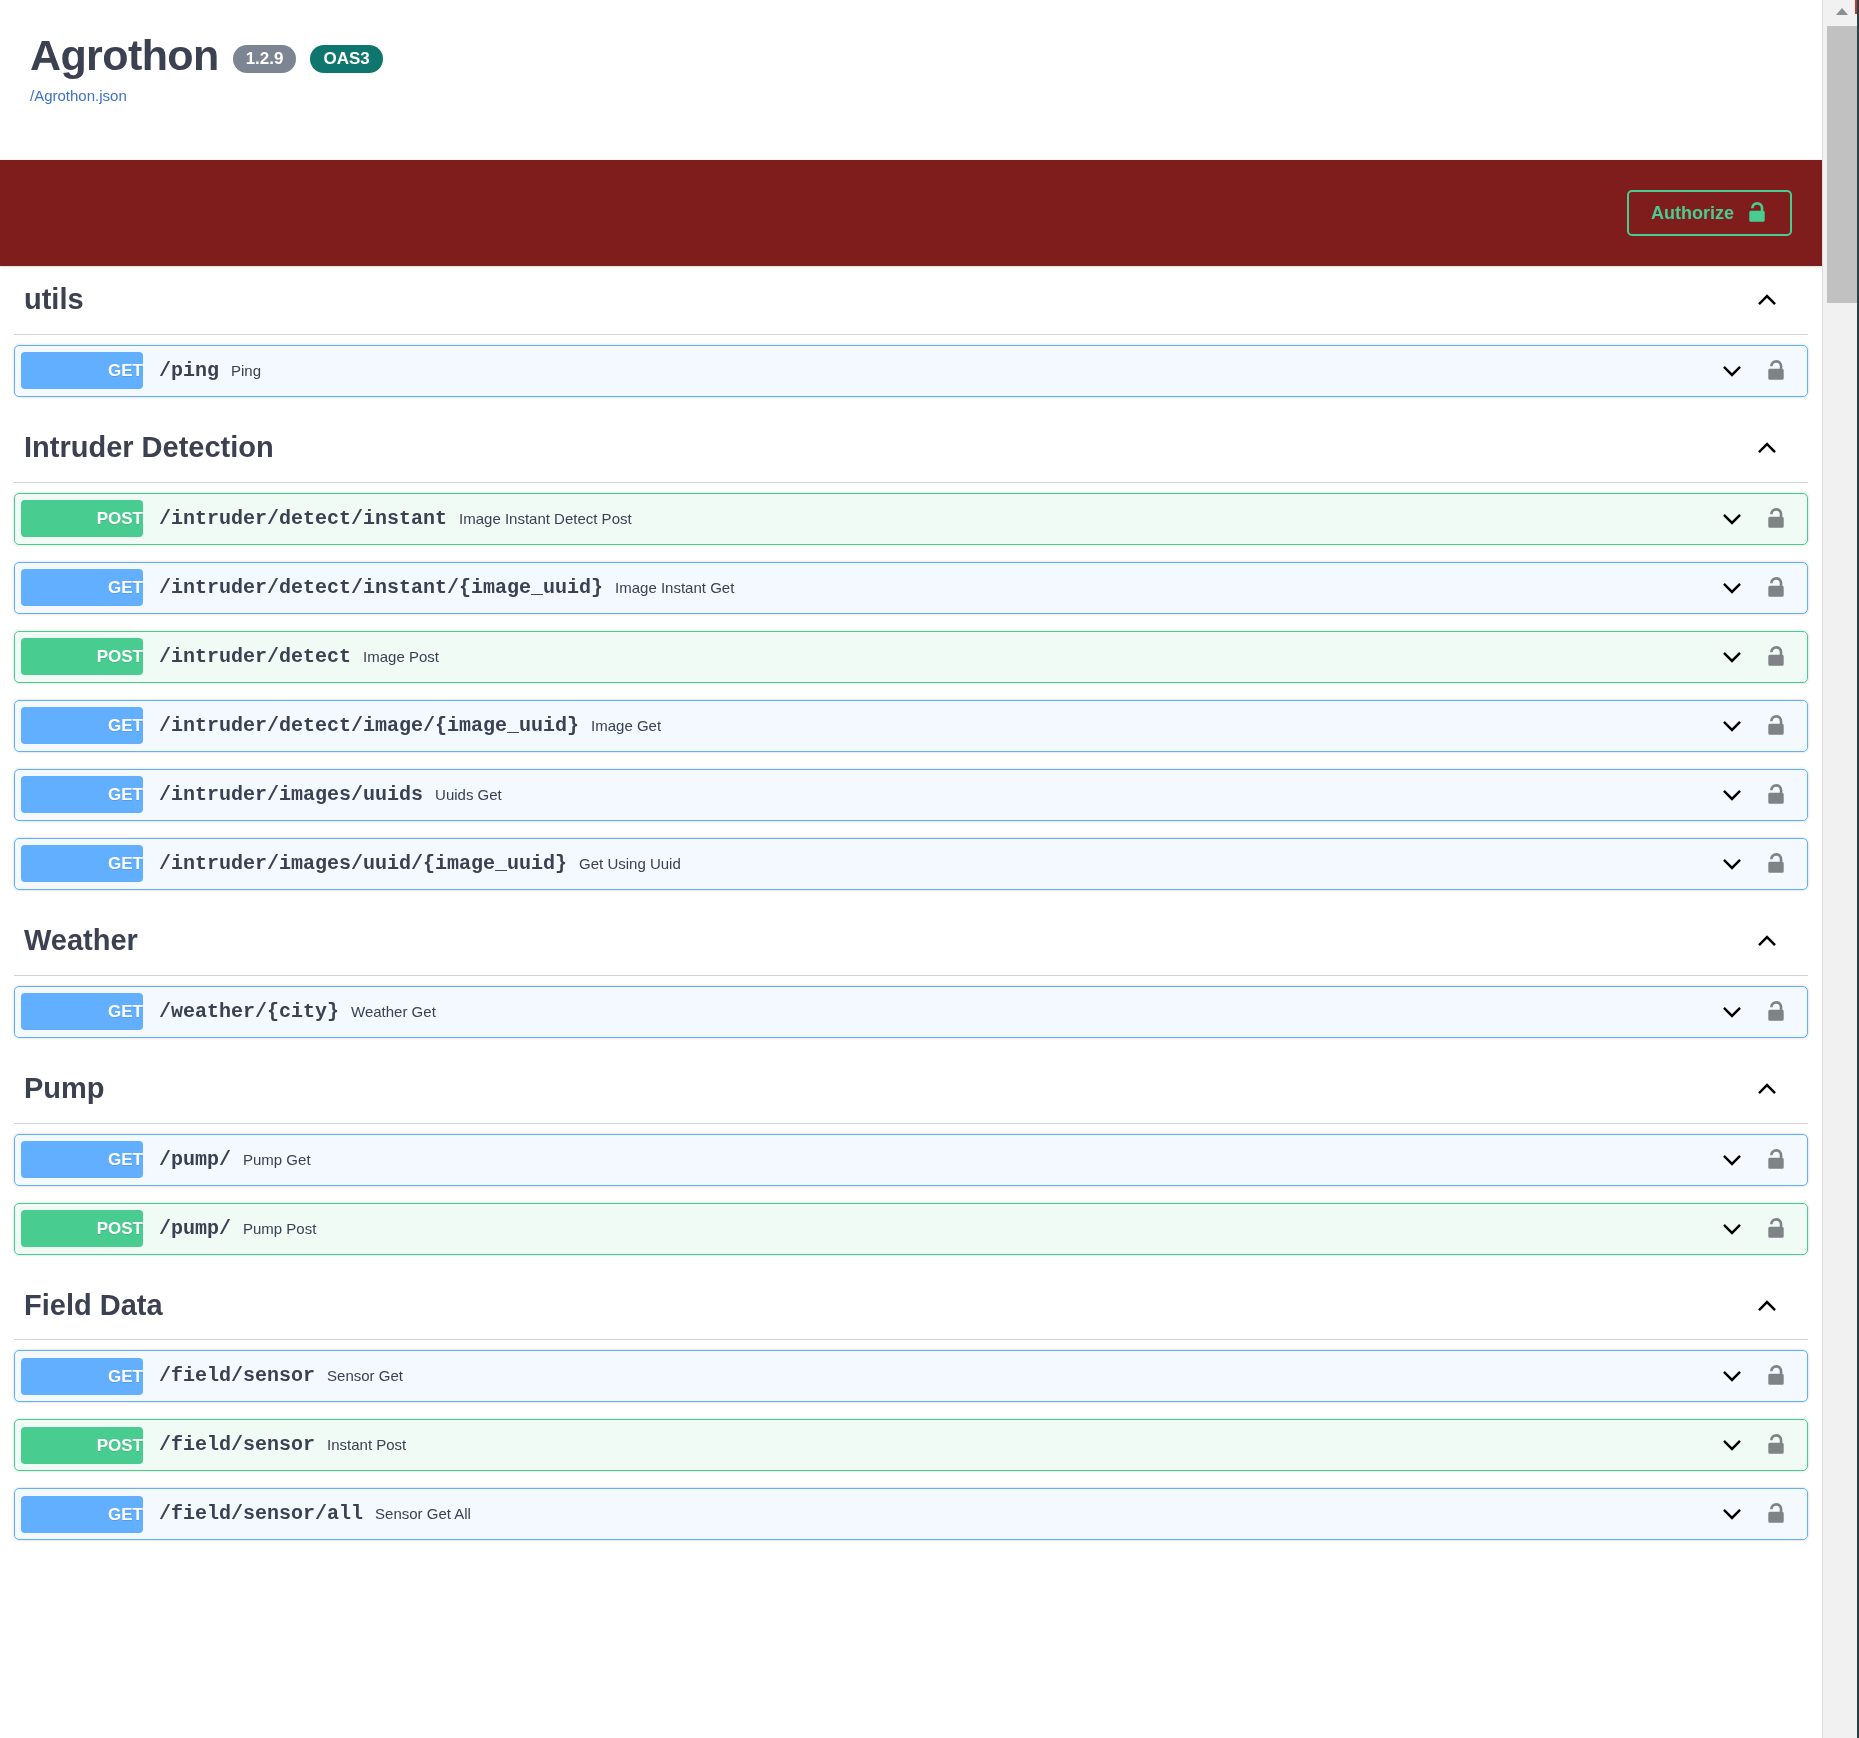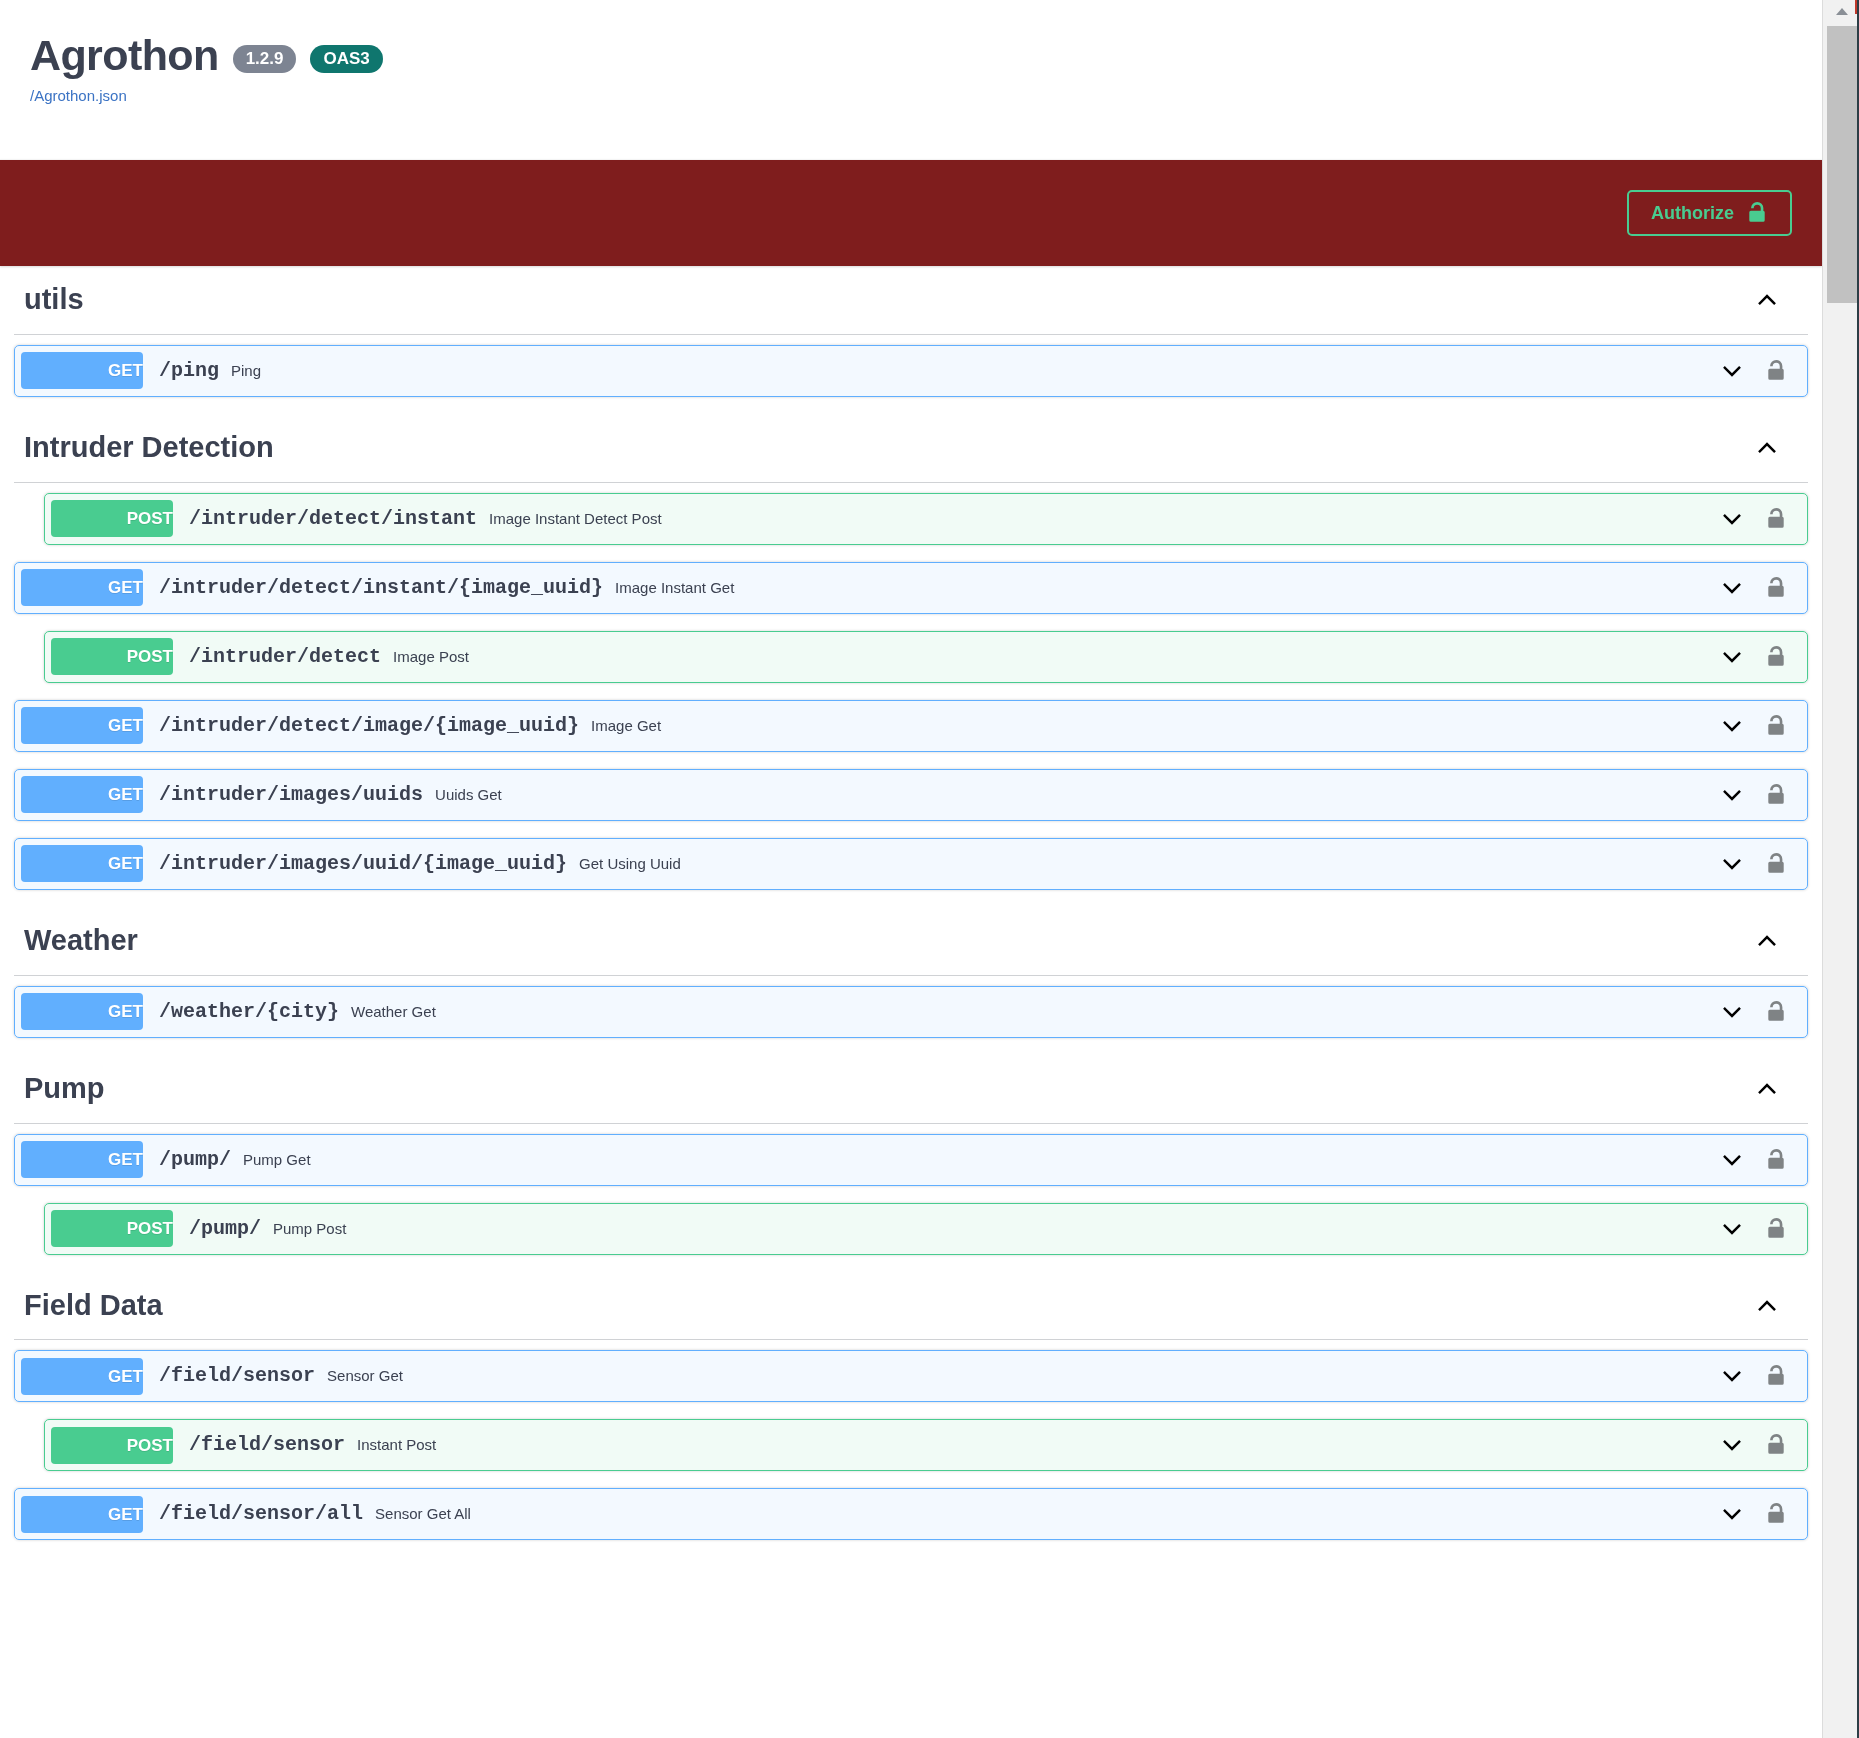--- a/index.html
+++ b/index.html
@@ -190,21 +190,20 @@
     padding: 6px 0;
     cursor: pointer;
   }
   .opblock.get {
     background: rgba(97,175,254,0.08);
     border: 1px solid #61affe;
   }
   .opblock.post {
     background: rgba(73,204,144,0.08);
     border: 1px solid #49cc90;
-    margin-left: 30px;
   }
   .op-method {
     font-size: 17px;
     font-weight: bold;
     color: #fff;
     min-width: 122px;
     padding: 10px 0;
     text-align: right;
     border-radius: 4px;
     margin: 0 16px 0 6px;

